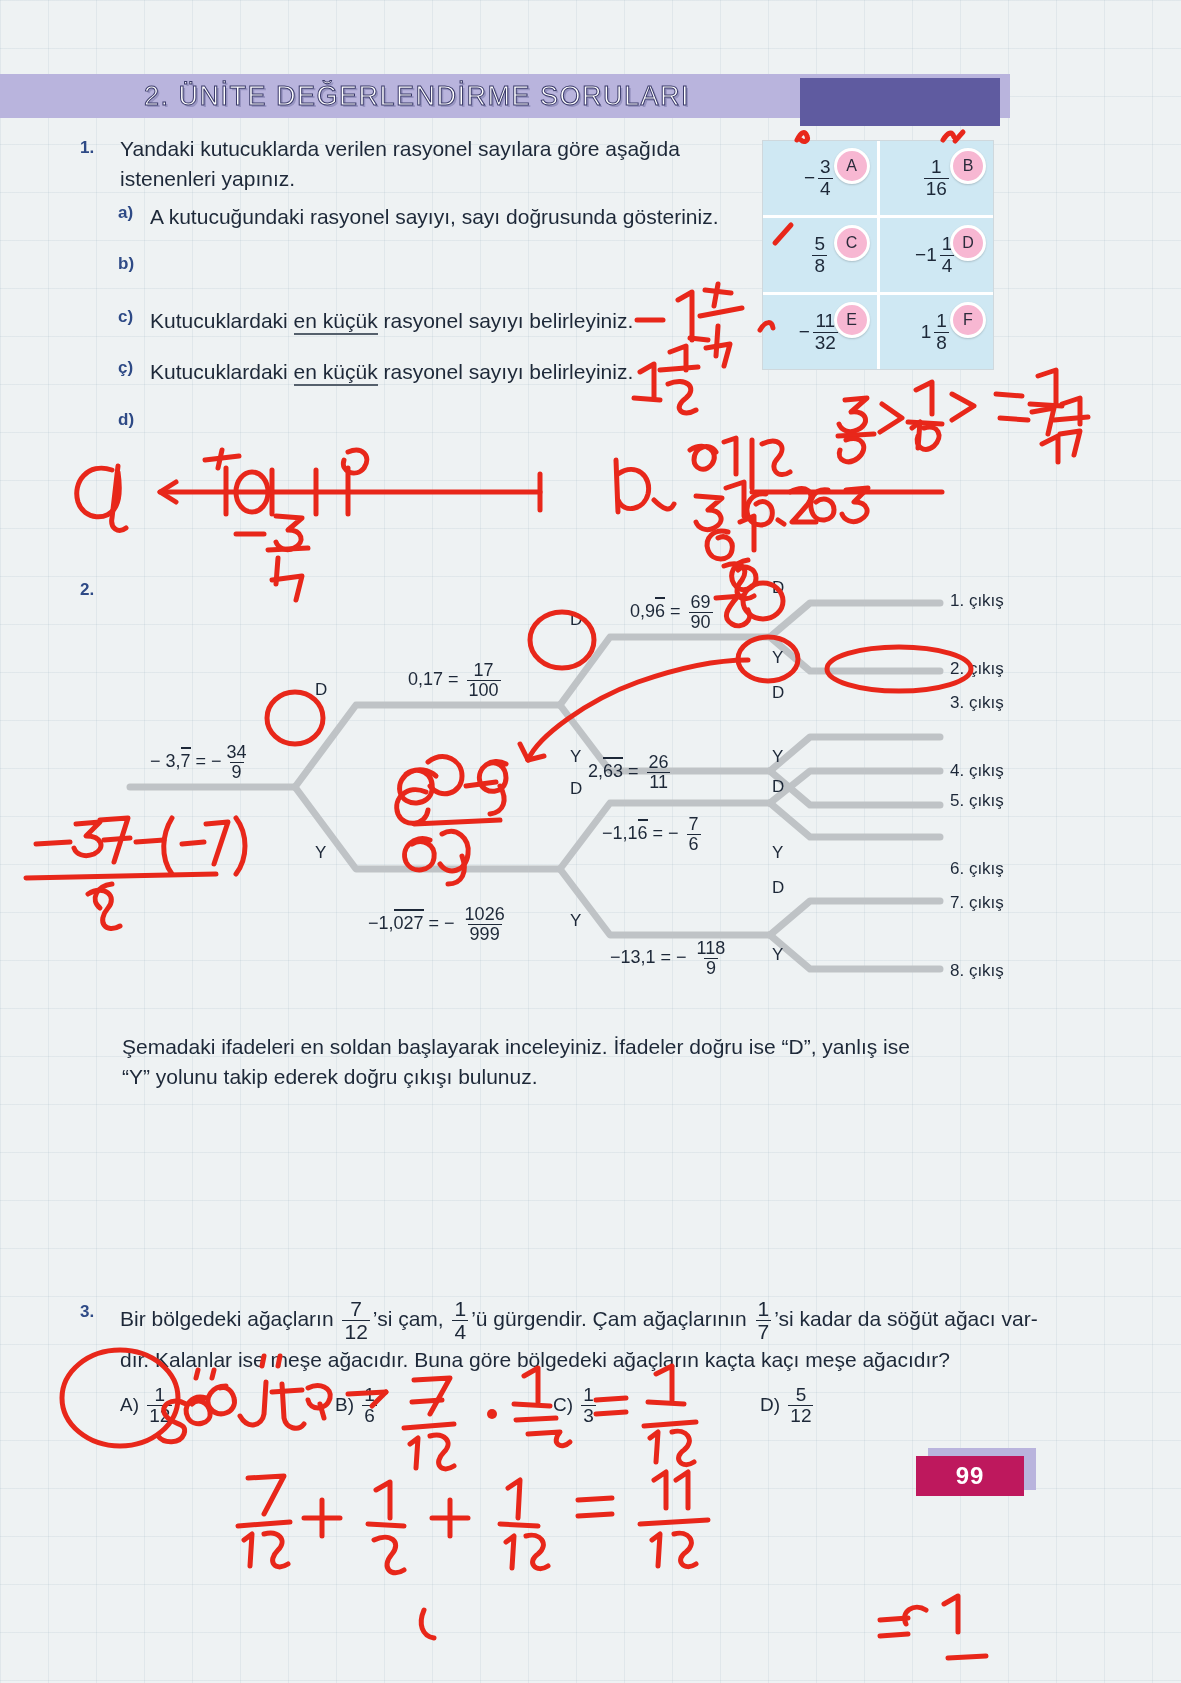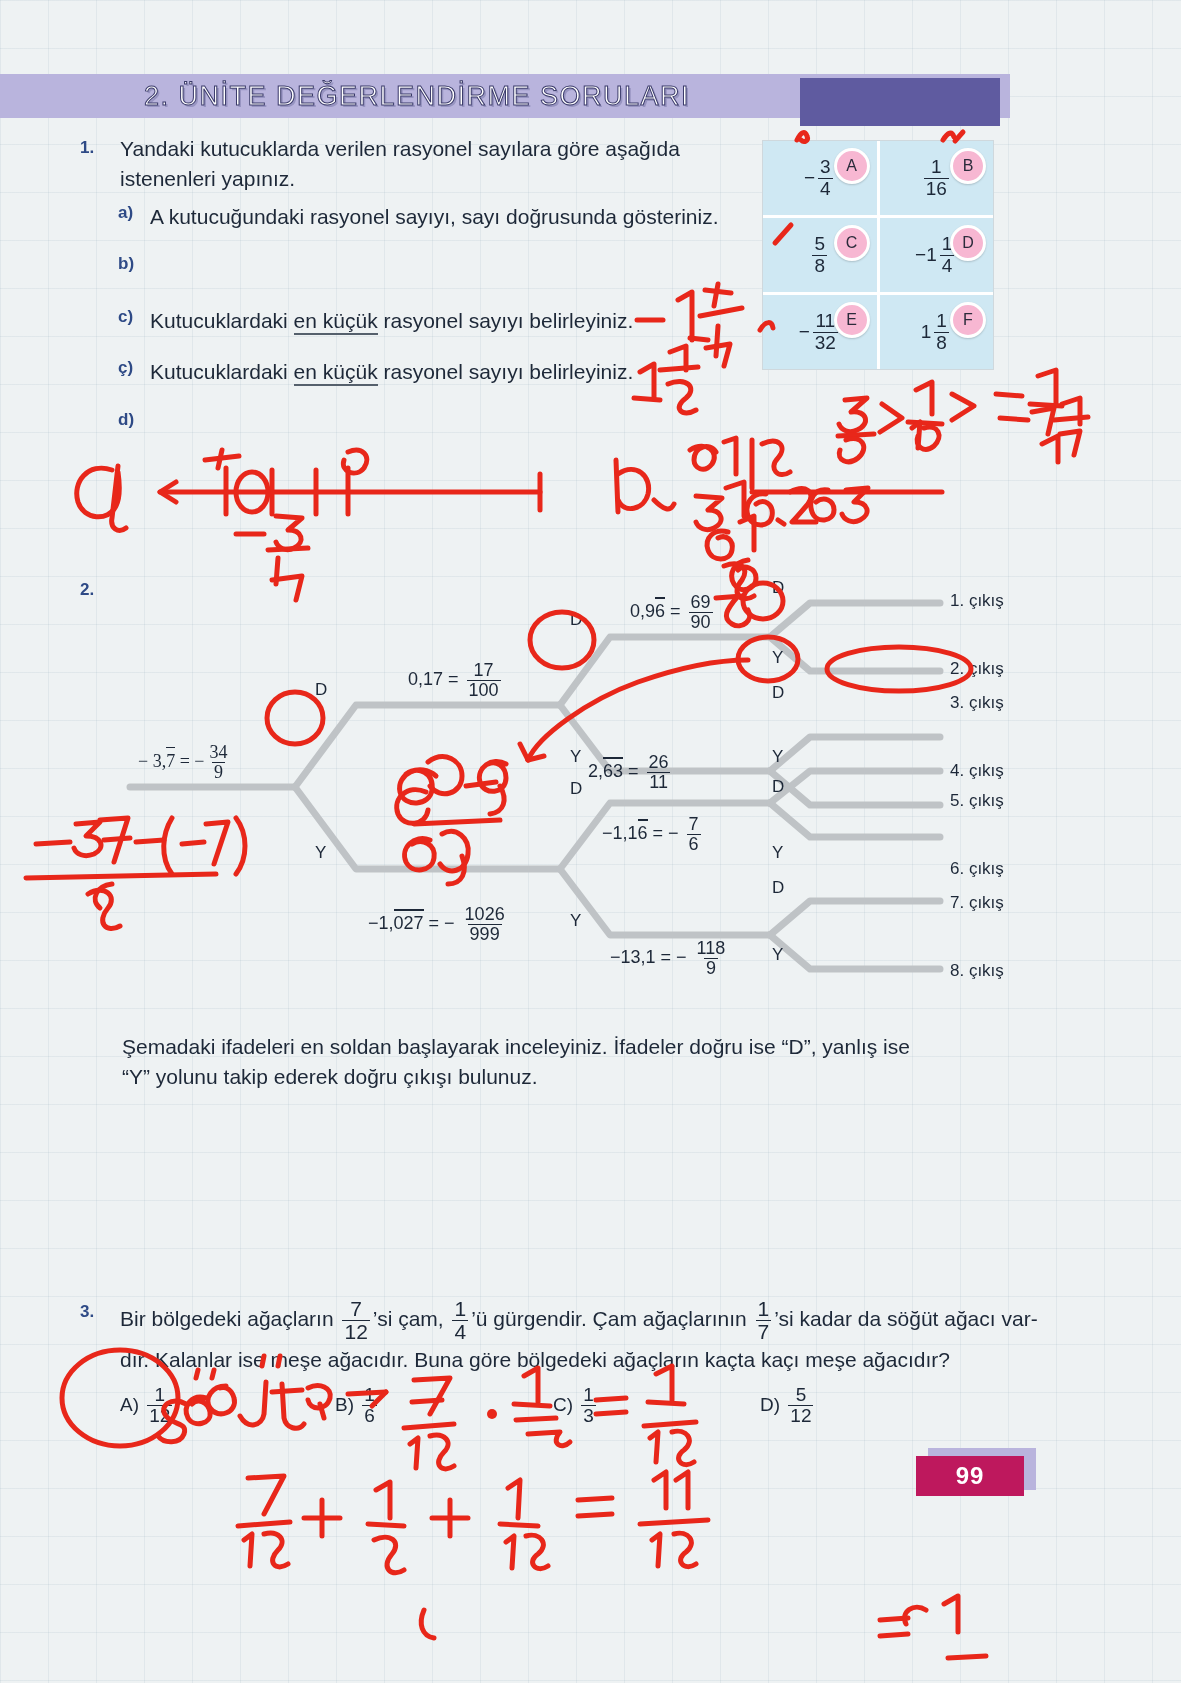--- a/index.html
+++ b/index.html
@@ -216,21 +216,21 @@
 
     <div class="fout" style="left:840px;top:16px;">1. çıkış</div>
     <div class="fout" style="left:840px;top:84px;">2. çıkış</div>
     <div class="fout" style="left:840px;top:118px;">3. çıkış</div>
     <div class="fout" style="left:840px;top:186px;">4. çıkış</div>
     <div class="fout" style="left:840px;top:216px;">5. çıkış</div>
     <div class="fout" style="left:840px;top:284px;">6. çıkış</div>
     <div class="fout" style="left:840px;top:318px;">7. çıkış</div>
     <div class="fout" style="left:840px;top:386px;">8. çıkış</div>
 
-    <div class="fexp" style="left:28px;top:168px;font-family:Liberation Serif, serif;">
+    <div class="fexp" style="left:40px;top:168px;">
       <span>− 3,</span><span class="rep">7</span><span> = −</span><span class="frac">
           <span class="num">34</span>
           <span class="den">9</span>
         </span>
     </div>
 
     <div class="fexp" style="left:298px;top:86px;">
       <span>0,17 = </span><span class="frac">
           <span class="num">17</span>
           <span class="den">100</span>

